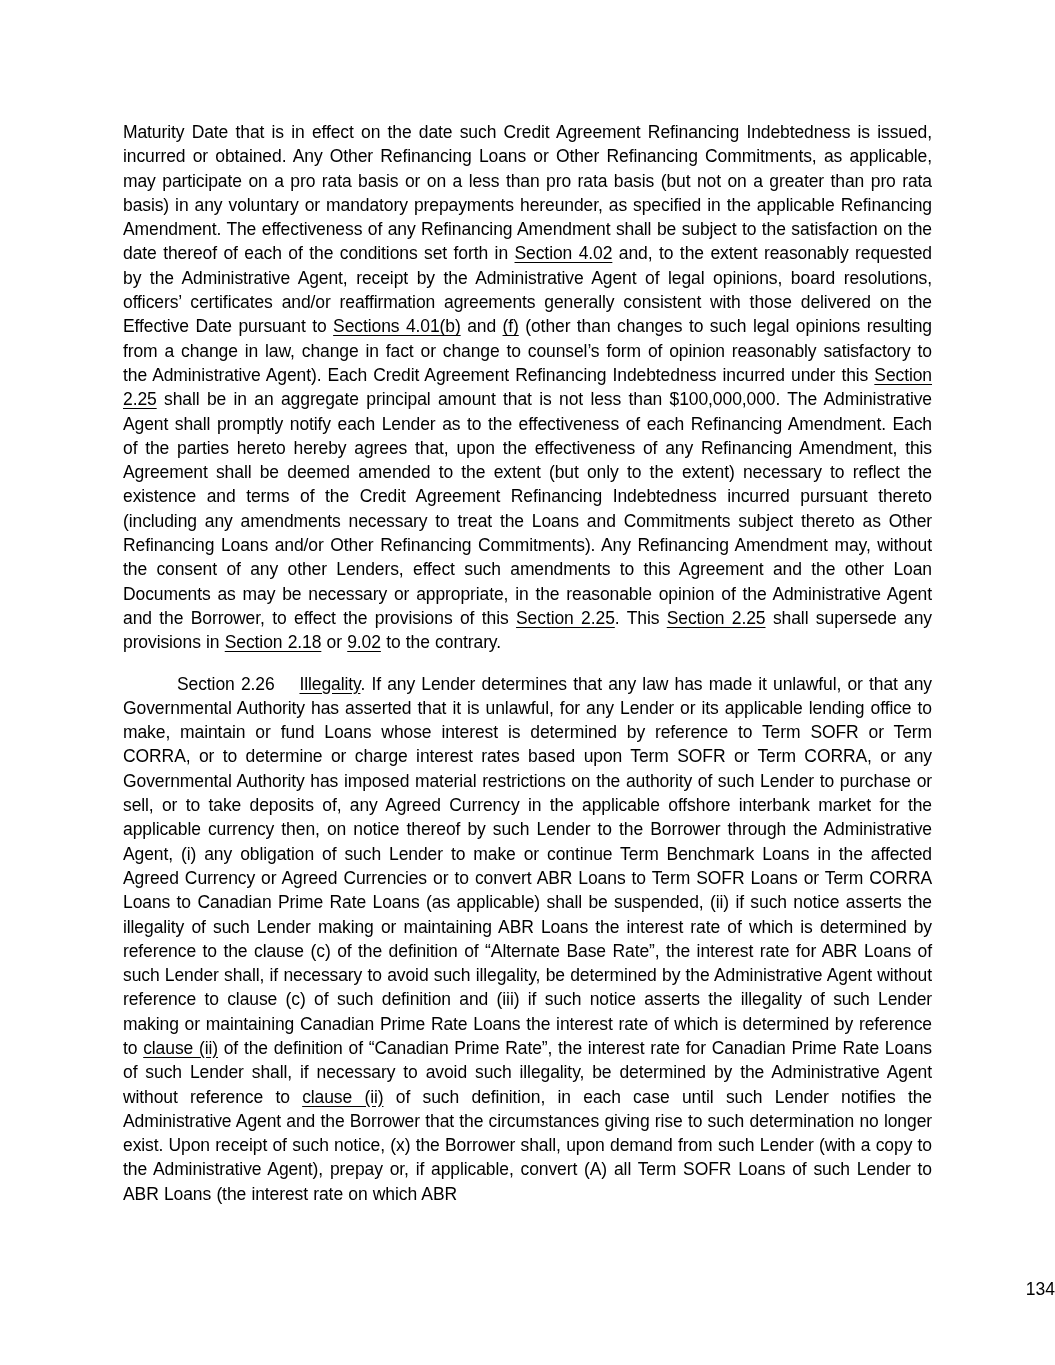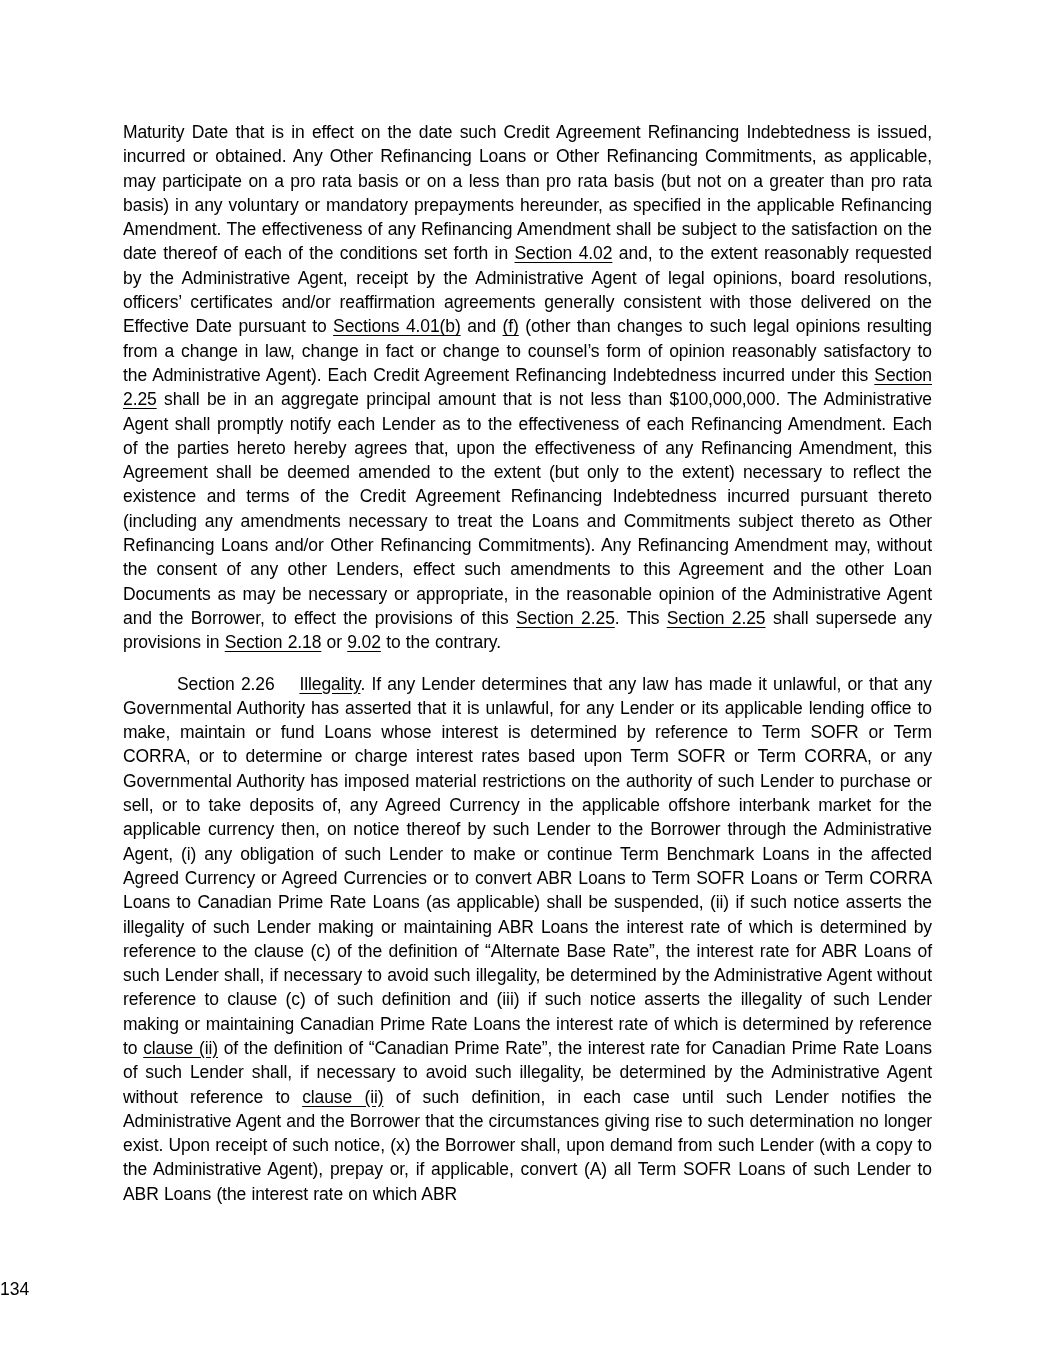--- a/index.html
+++ b/index.html
@@ -36,21 +36,21 @@
   }
   .u {
     text-decoration: underline;
     text-underline-offset: 2.5px;
   }
   .footer {
     position: absolute;
     top: 1277px;
     left: 0;
     width: 100%;
-    text-align: left;
+    text-align: right;
     font-size: 17.5px;
     line-height: 24px;
   }
 </style>
 </head>
 <body>
 
 <div class="page">
   <div class="content">
     <p class="para"><span class="">Maturity Date that is in effect on the date such Credit Agreement Refinancing Indebtedness is issued, incurred or obtained.  Any Other Refinancing Loans or Other Refinancing Commitments, as applicable, may participate on a pro rata basis or on a less than pro rata basis (but not on a greater than pro rata basis) in any voluntary or mandatory prepayments hereunder, as specified in the applicable Refinancing Amendment.  The effectiveness of any Refinancing Amendment shall be subject to the satisfaction on the date thereof of each of the conditions set forth in </span><span class="u">Section 4.02</span><span class=""> and, to the extent reasonably requested by the Administrative Agent, receipt by the Administrative Agent of legal opinions, board resolutions, officers’ certificates and/or reaffirmation agreements generally consistent with those delivered on the Effective Date pursuant to </span><span class="u">Sections 4.01(b)</span><span class=""> and </span><span class="u">(f)</span><span class=""> (other than changes to such legal opinions resulting from a change in law, change in fact or change to counsel’s form of opinion reasonably satisfactory to the Administrative Agent).  Each Credit Agreement Refinancing Indebtedness incurred under this </span><span class="u">Section 2.25</span><span class=""> shall be in an aggregate principal amount that is not less than $100,000,000.  The Administrative Agent shall promptly notify each Lender as to the effectiveness of each Refinancing Amendment.  Each of the parties hereto hereby agrees that, upon the effectiveness of any Refinancing Amendment, this Agreement shall be deemed amended to the extent (but only to the extent) necessary to reflect the existence and terms of the Credit Agreement Refinancing Indebtedness incurred pursuant thereto (including any amendments necessary to treat the Loans and Commitments subject thereto as Other Refinancing Loans and/or Other Refinancing Commitments).  Any Refinancing Amendment may, without the consent of any other Lenders, effect such amendments to this Agreement and the other Loan Documents as may be necessary or appropriate, in the reasonable opinion of the Administrative Agent and the Borrower, to effect the provisions of this </span><span class="u">Section 2.25</span><span class="">.  This </span><span class="u">Section 2.25</span><span class=""> shall supersede any provisions in </span><span class="u">Section 2.18</span><span class=""> or </span><span class="u">9.02</span><span class=""> to the contrary.</span></p>

